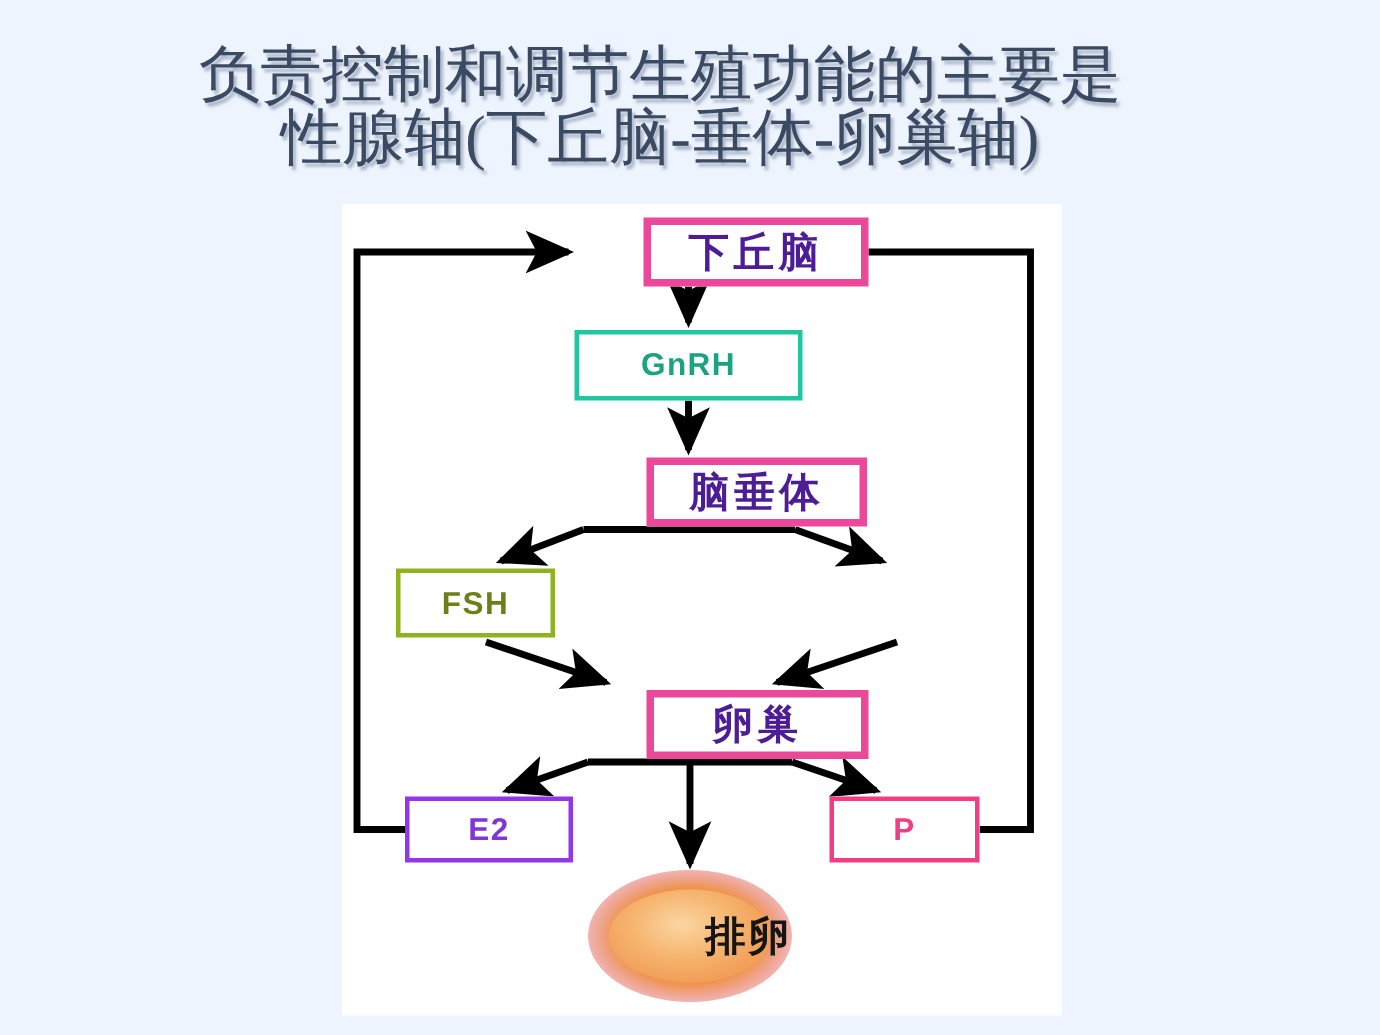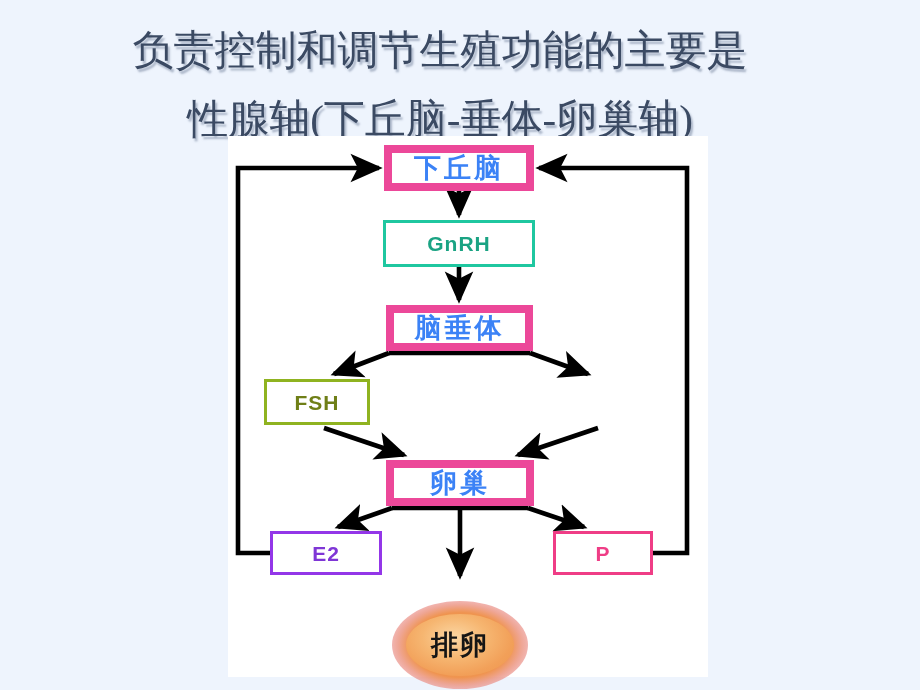--- a/index.html
+++ b/index.html
@@ -12,26 +12,26 @@
     background: #eef4fd;
     font-family: "Liberation Sans", sans-serif;
     overflow: hidden;
     position: relative;
   }
 
   
   #slide-title {
     position: absolute;
     left: 0;
-    top: 16px;
+    top: 28px;
     width: 880px;
     text-align: center;
     font-family: "Liberation Serif", serif;
     font-size: 41px;
-    line-height: 69px;
+    line-height: 42px;
     font-weight: 400;
     color: #3b4a63;
     text-shadow: 2px 3px 2px rgba(120,135,160,0.55);
     letter-spacing: 0px;
     white-space: pre-line;
   }
 
   
   #diagram-panel {
     position: absolute;
@@ -67,26 +67,27 @@
     background: #ffffff;
     text-align: center;
     z-index: 3;
   }
   .node .label {
     display: block;
     line-height: 1;
   }
 
   .node.cn {
-    border: 8px solid #ec4899;
+    border: 5px solid #ec4899;
     font-family: "Liberation Serif", serif;
     font-weight: 700;
     font-size: 27px;
-    color: #3b82f6;
+    color: #4c1d95;
     letter-spacing: 3px;
+    margin-left: 45px;
   }
   .node.hormone {
     border: 3px solid #000;
     font-family: "Liberation Sans", sans-serif;
     font-weight: 700;
     font-size: 21px;
     letter-spacing: 1px;
   }
 
   #node-hypothalamus { left: 156px; top: 9px;   width: 150px; height: 46px; }
@@ -100,27 +101,27 @@
   #node-ovary        { left: 158px; top: 324px; width: 148px; height: 46px; }
   #node-e2           { left: 42px;  top: 395px; width: 112px; height: 44px;
                        border-color:#9336e8; color:#7f36d6; }
   #node-p            { left: 325px; top: 395px; width: 100px; height: 44px;
                        border-color:#ef3d86; color:#ef3d86; }
 
   
   #node-ovulation {
     position: absolute;
     left: 164px;
-    top: 465px;
+    top: 444px;
     width: 136px;
     height: 88px;
     z-index: 3;
     display: flex;
     align-items: center;
-    justify-content: center;
+    justify-content: flex-end;
   }
   #node-ovulation .glow {
     position: absolute;
     inset: 0;
     border-radius: 50%;
     background: radial-gradient(ellipse at 50% 50%,
         #f5a55a 0%,
         #f09a4e 40%,
         #ef9450 52%,
         rgba(236,150,130,0.85) 64%,

